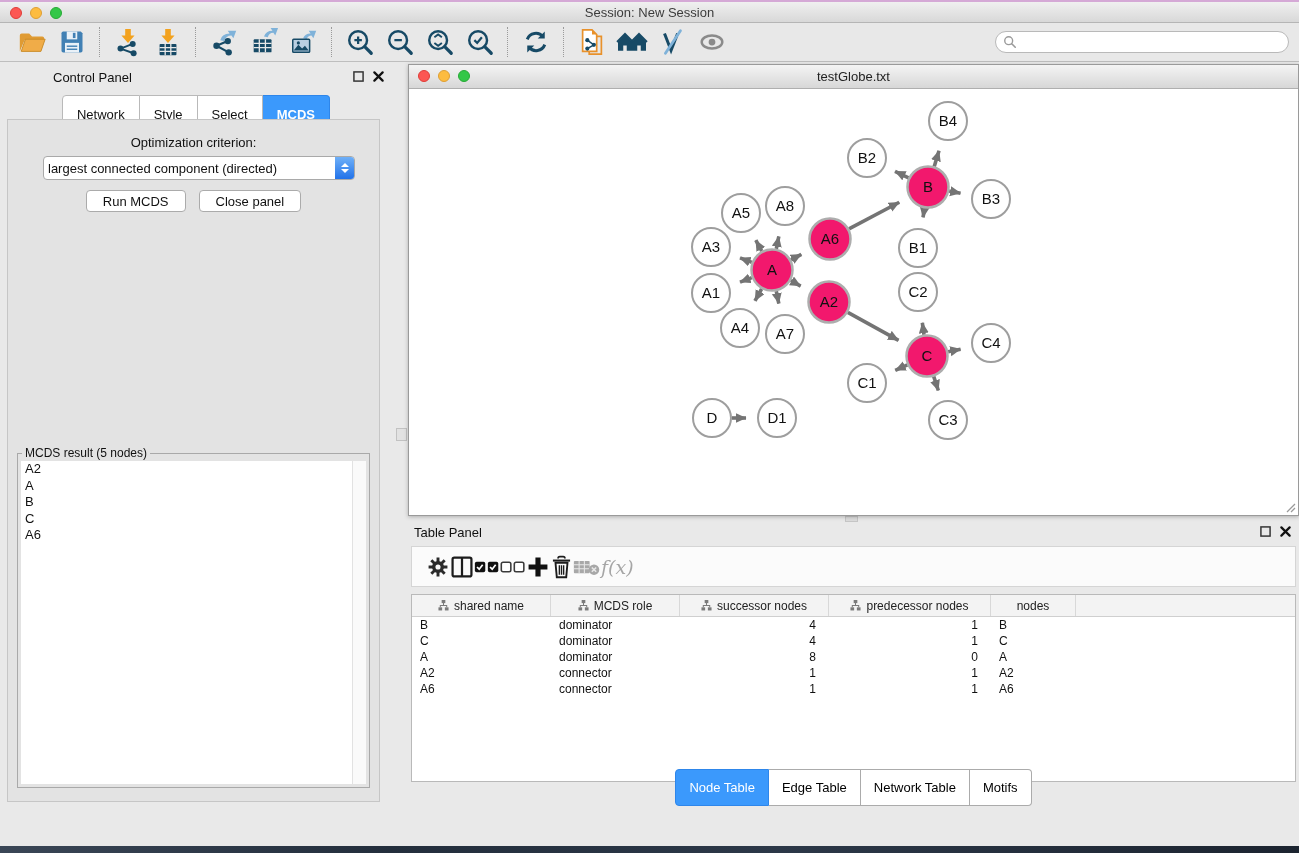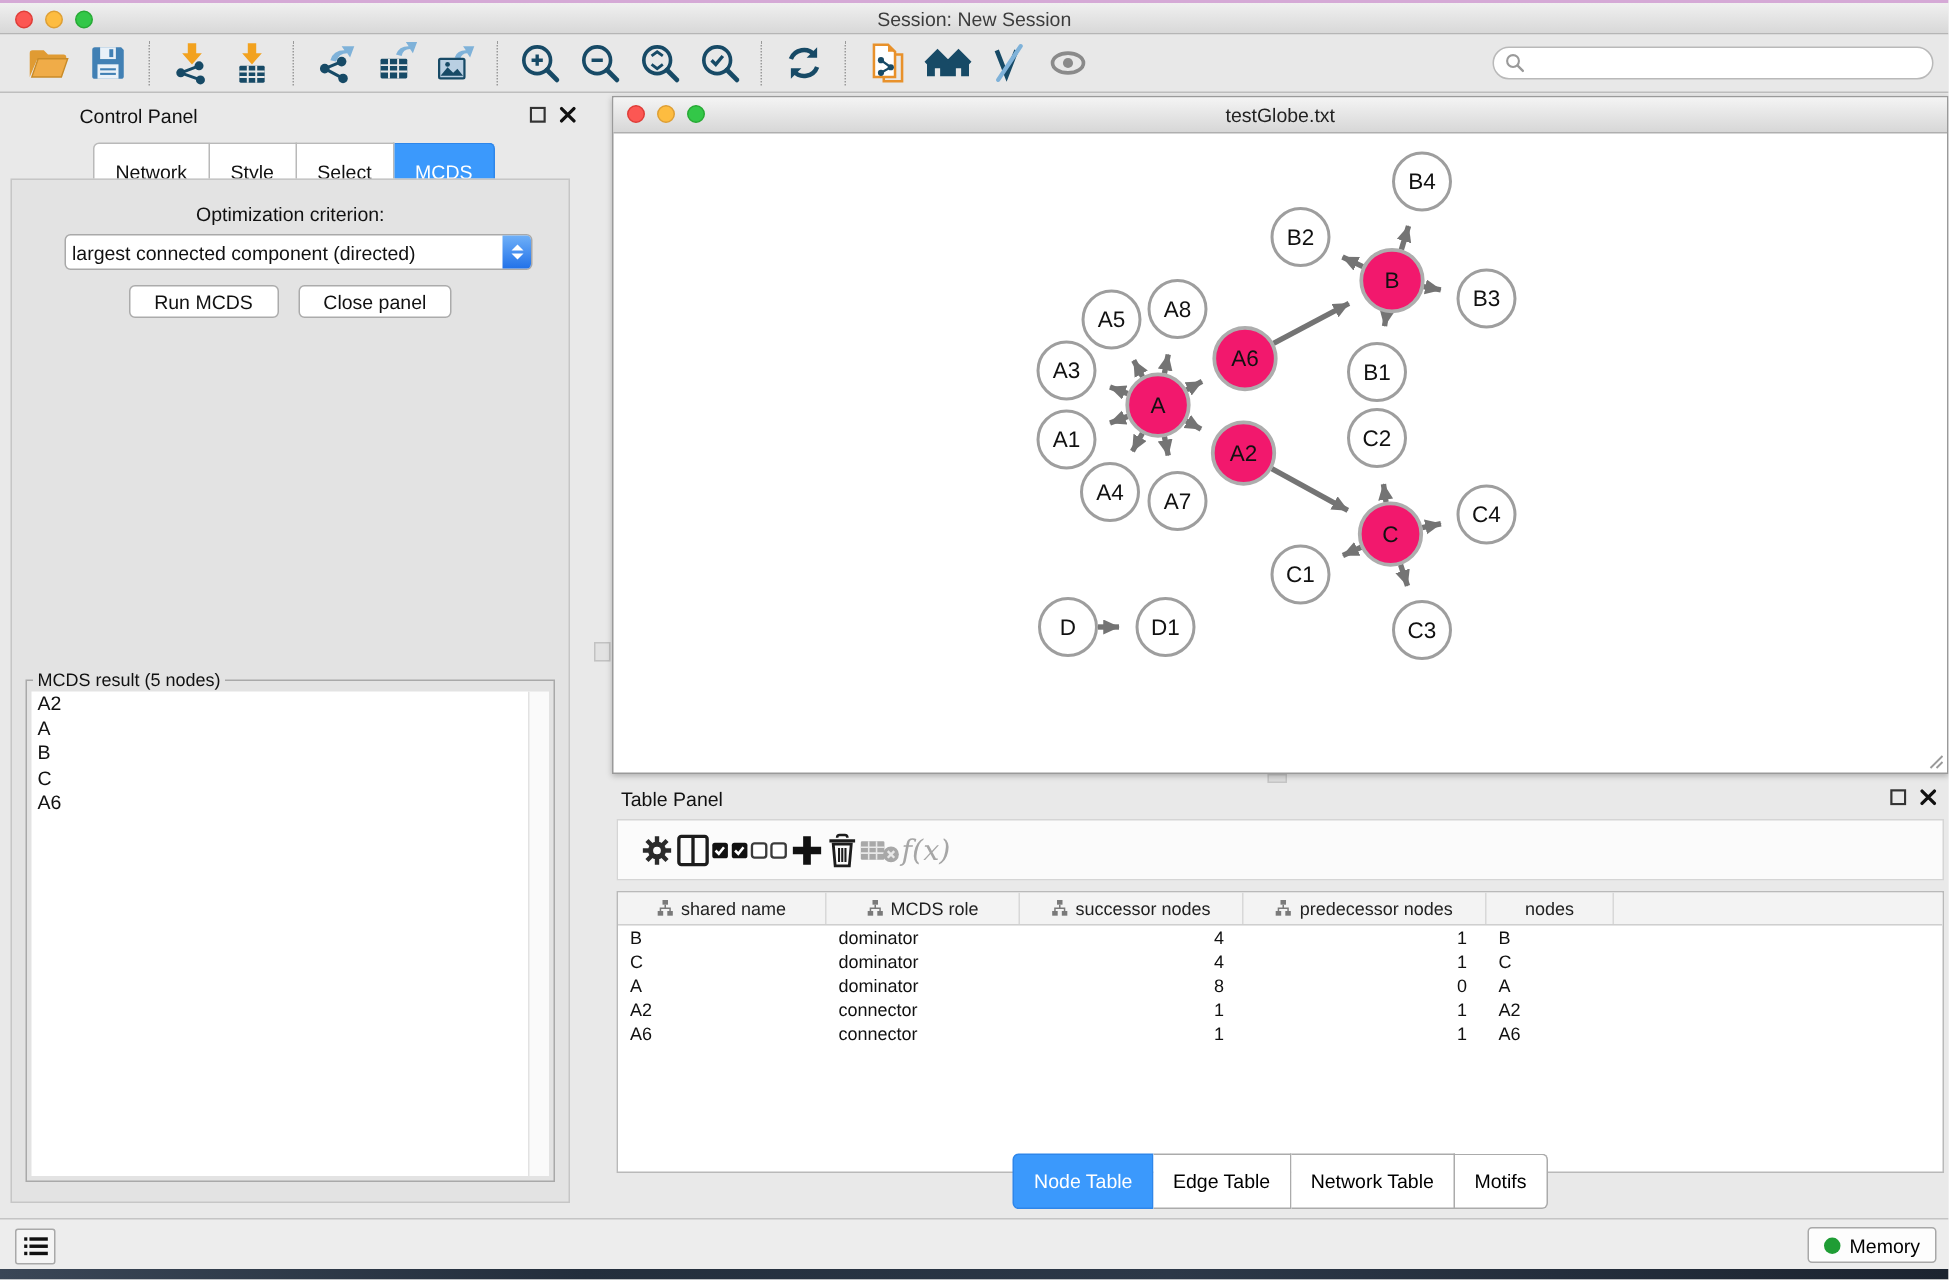--- a/index.html
+++ b/index.html
@@ -18,21 +18,21 @@
   .tb-btn{width:40px;height:34px;display:flex;align-items:center;justify-content:center;background:none;border:none;padding:0;}
   .tb-sep{width:1px;height:30px;border-left:1px dotted #9A9A9A;margin:0 7px;}
   .searchbox{position:absolute;right:10px;top:8px;width:294px;height:22px;background:#fff;border:1px solid #B9B9B9;border-radius:12px;display:flex;align-items:center;padding-left:7px;box-sizing:border-box;gap:4px;}
   
   .control-panel{position:absolute;left:0;top:64px;width:392px;height:746px;}
   .cp-header{position:absolute;left:10px;top:6px;font-size:13px;color:#111;margin-left:43px;}
   .panel-icons{position:absolute;right:8px;top:7px;display:flex;gap:9px;align-items:center;}
   .cp-tabs{position:absolute;left:0;right:0;top:31px;display:flex;justify-content:center;}
   .cp-tab{height:38px;padding:0 14px;font-size:13px;background:#fff;border:1px solid #B9B9B9;border-left:none;display:flex;align-items:center;color:#111;}
   .cp-tab:first-child{border-left:1px solid #B9B9B9;border-radius:4px 0 0 4px;}
-  .cp-tab:last-child{border-radius:0 4px 4px 0;}
+  .cp-tab:last-child{border-radius:0 4px 4px 0;font-weight:bold;}
   .cp-tab.active{background:#3B99FC;border-color:#2E86EA;color:#fff;}
   .cp-content{position:absolute;left:7px;right:12px;top:55px;bottom:8px;background:#E3E3E3;border:1px solid #C6C6C6;}
   .opt-label{position:absolute;left:0;right:0;top:15px;text-align:center;font-size:13px;}
   .opt-select{position:absolute;left:35px;top:36px;width:312px;height:24px;background:#fff;border:1px solid #A9A9A9;border-radius:4px;box-sizing:border-box;display:flex;align-items:center;}
   .opt-select-text{flex:1;font-size:13px;padding-left:4px;white-space:nowrap;overflow:hidden;}
   .opt-stepper{width:19px;height:22px;border-radius:0 3px 3px 0;background:linear-gradient(#6FB0F8,#2272E9);display:flex;flex-direction:column;align-items:center;justify-content:center;gap:2px;}
   .chev{width:0;height:0;border-left:4px solid transparent;border-right:4px solid transparent;}
   .chev.up{border-bottom:4px solid #fff;}
   .chev.down{border-top:4px solid #fff;}
   .cp-buttons{position:absolute;left:0;right:0;top:70px;display:flex;justify-content:center;gap:13px;}
@@ -514,32 +514,14 @@
         </div>
     </div>
     <div class="tp-tabs" id="tp-tabs">
         <button class="tp-tab active">Node Table</button>
         <button class="tp-tab">Edge Table</button>
         <button class="tp-tab">Network Table</button>
         <button class="tp-tab">Motifs</button>
       </div>
   </div>
 
-  <div class="statusbar">
-    <button class="list-btn">
-      <svg width="16" height="14" viewBox="0 0 18 16">
-        <g fill="#111">
-            <rect x="0" y="1" width="2.4" height="2.6"></rect>
-            <rect x="4" y="1" width="14" height="2.6"></rect>
-        <rect x="0" y="6.5" width="2.4" height="2.6"></rect>
-            <rect x="4" y="6.5" width="14" height="2.6"></rect>
-        <rect x="0" y="12" width="2.4" height="2.6"></rect>
-            <rect x="4" y="12" width="14" height="2.6"></rect>
-          </g>
-      </svg>
-    </button>
-    <button class="memory-btn">
-      <span class="mem-dot"></span>
-      <span>Memory</span>
-    </button>
-  </div>
   <div class="desktop-strip"></div>
 </div>
 
 </body></html>

